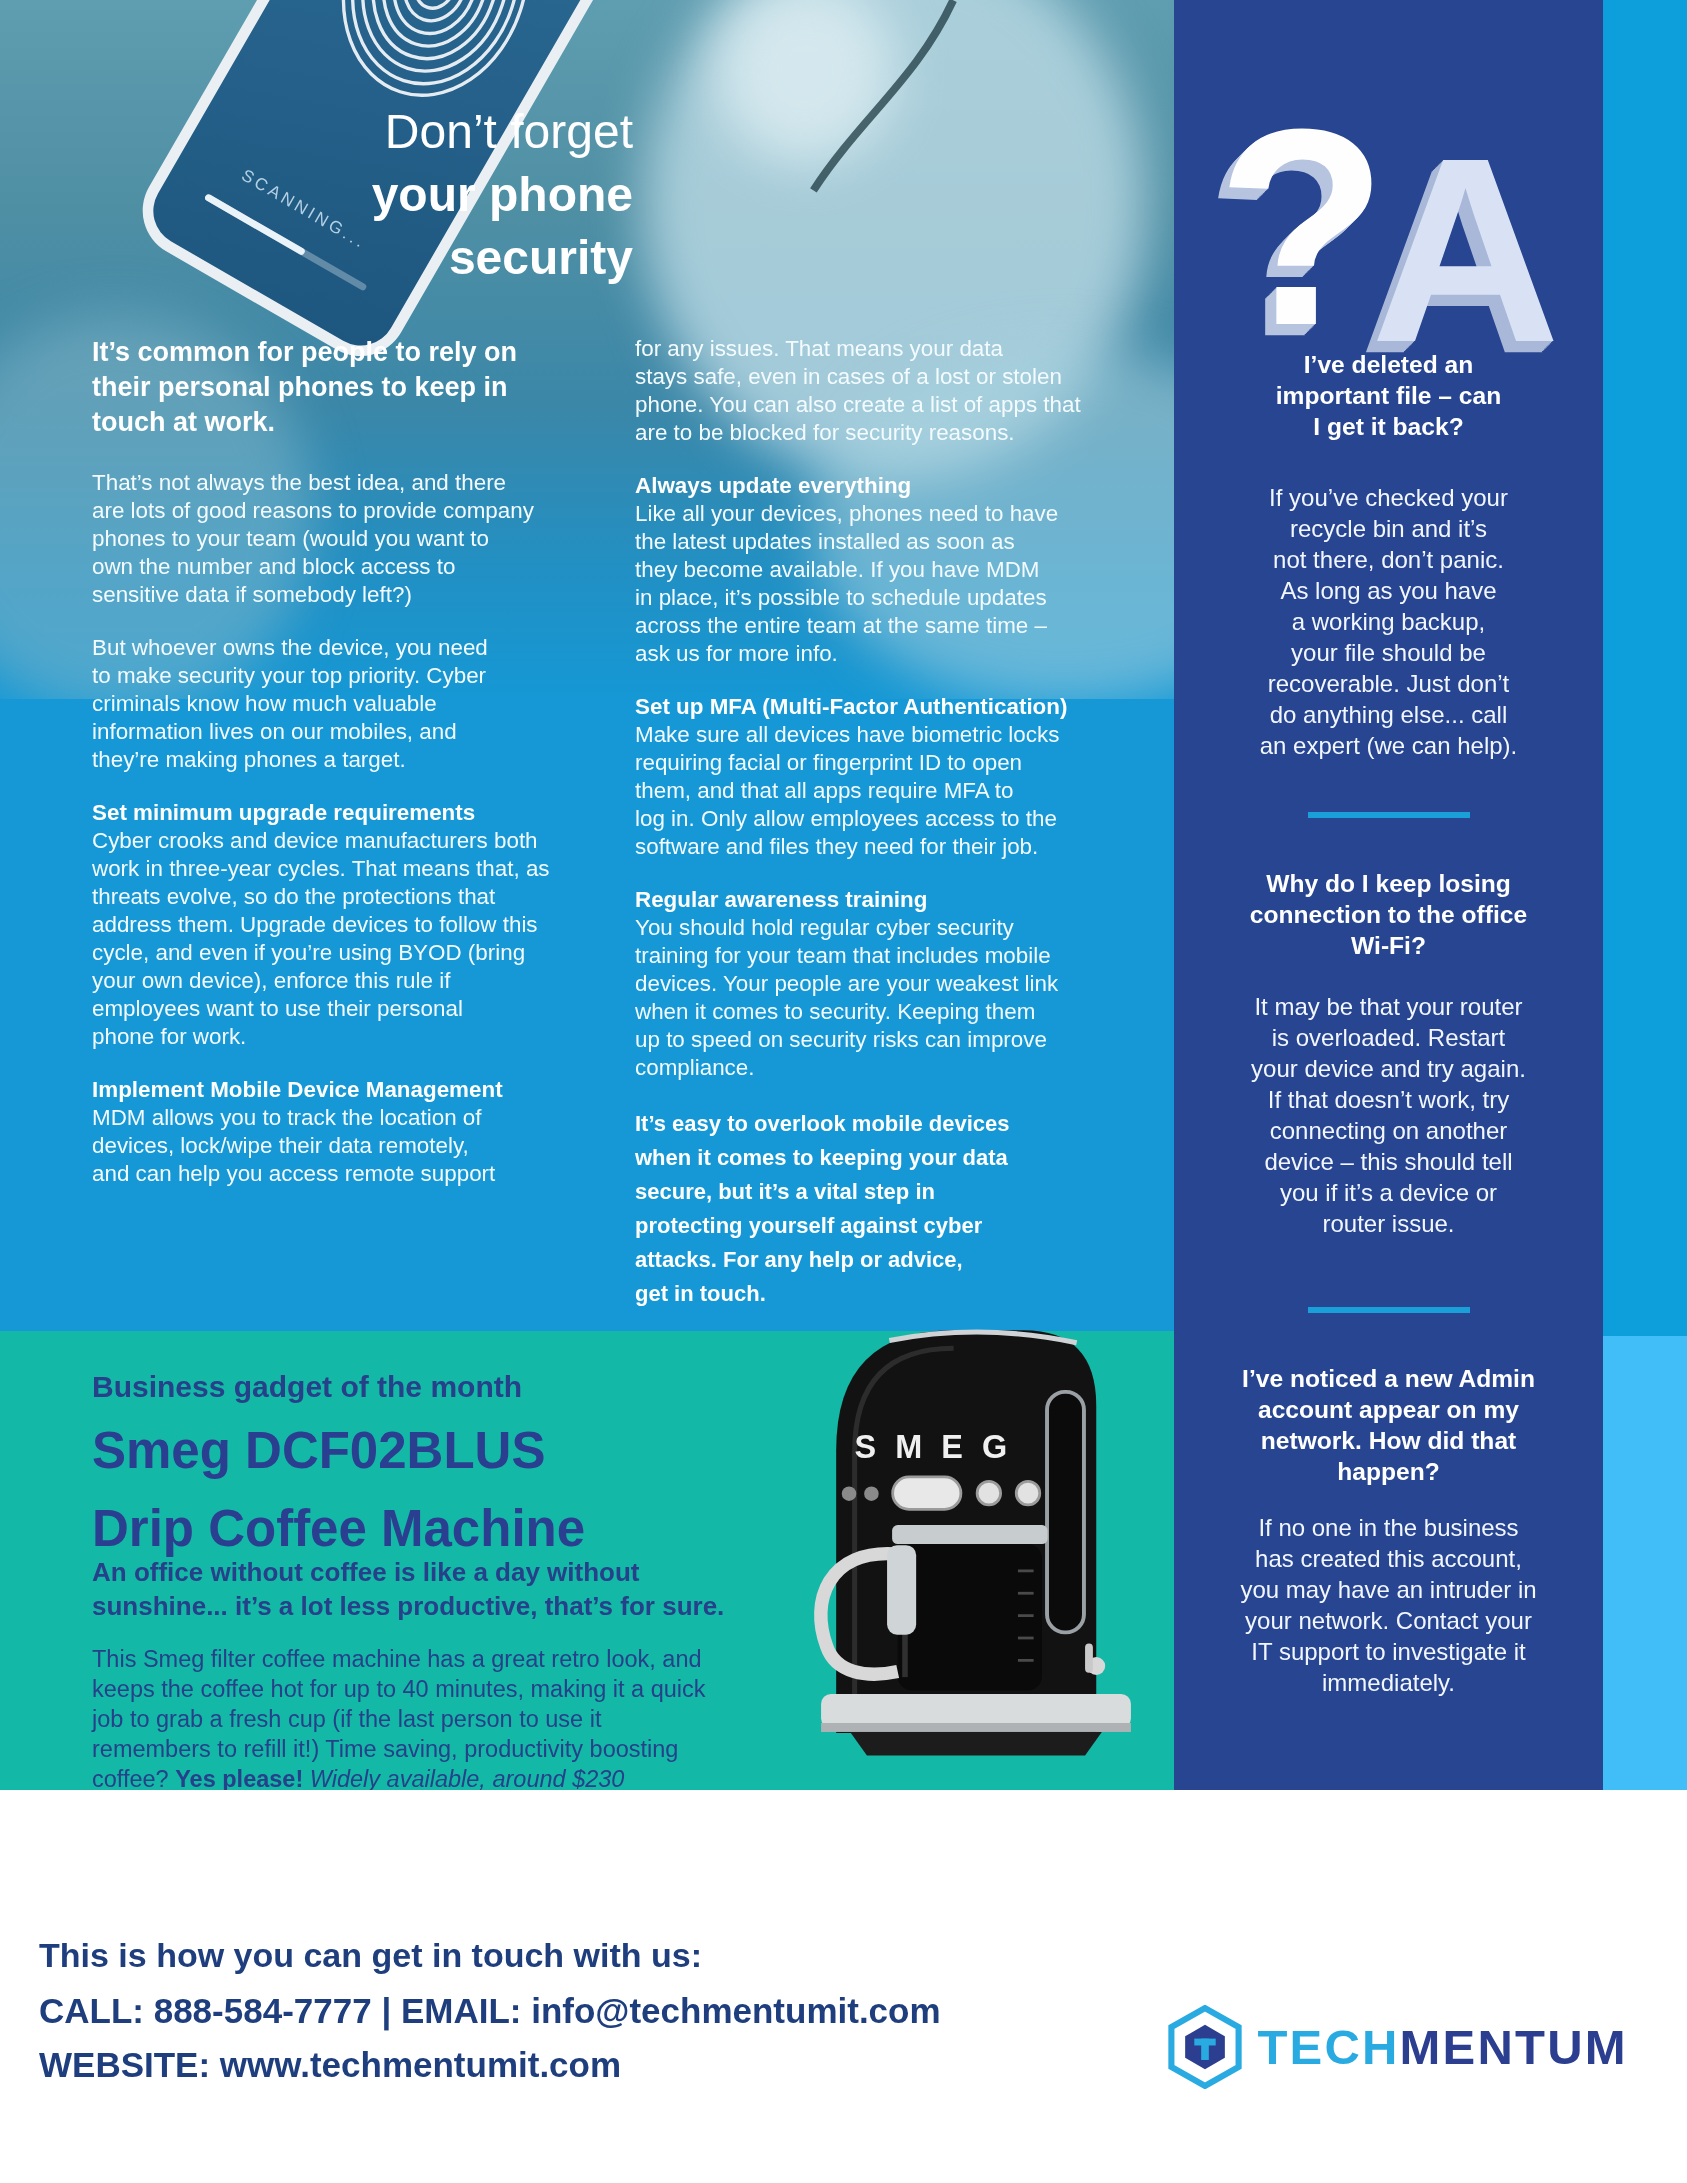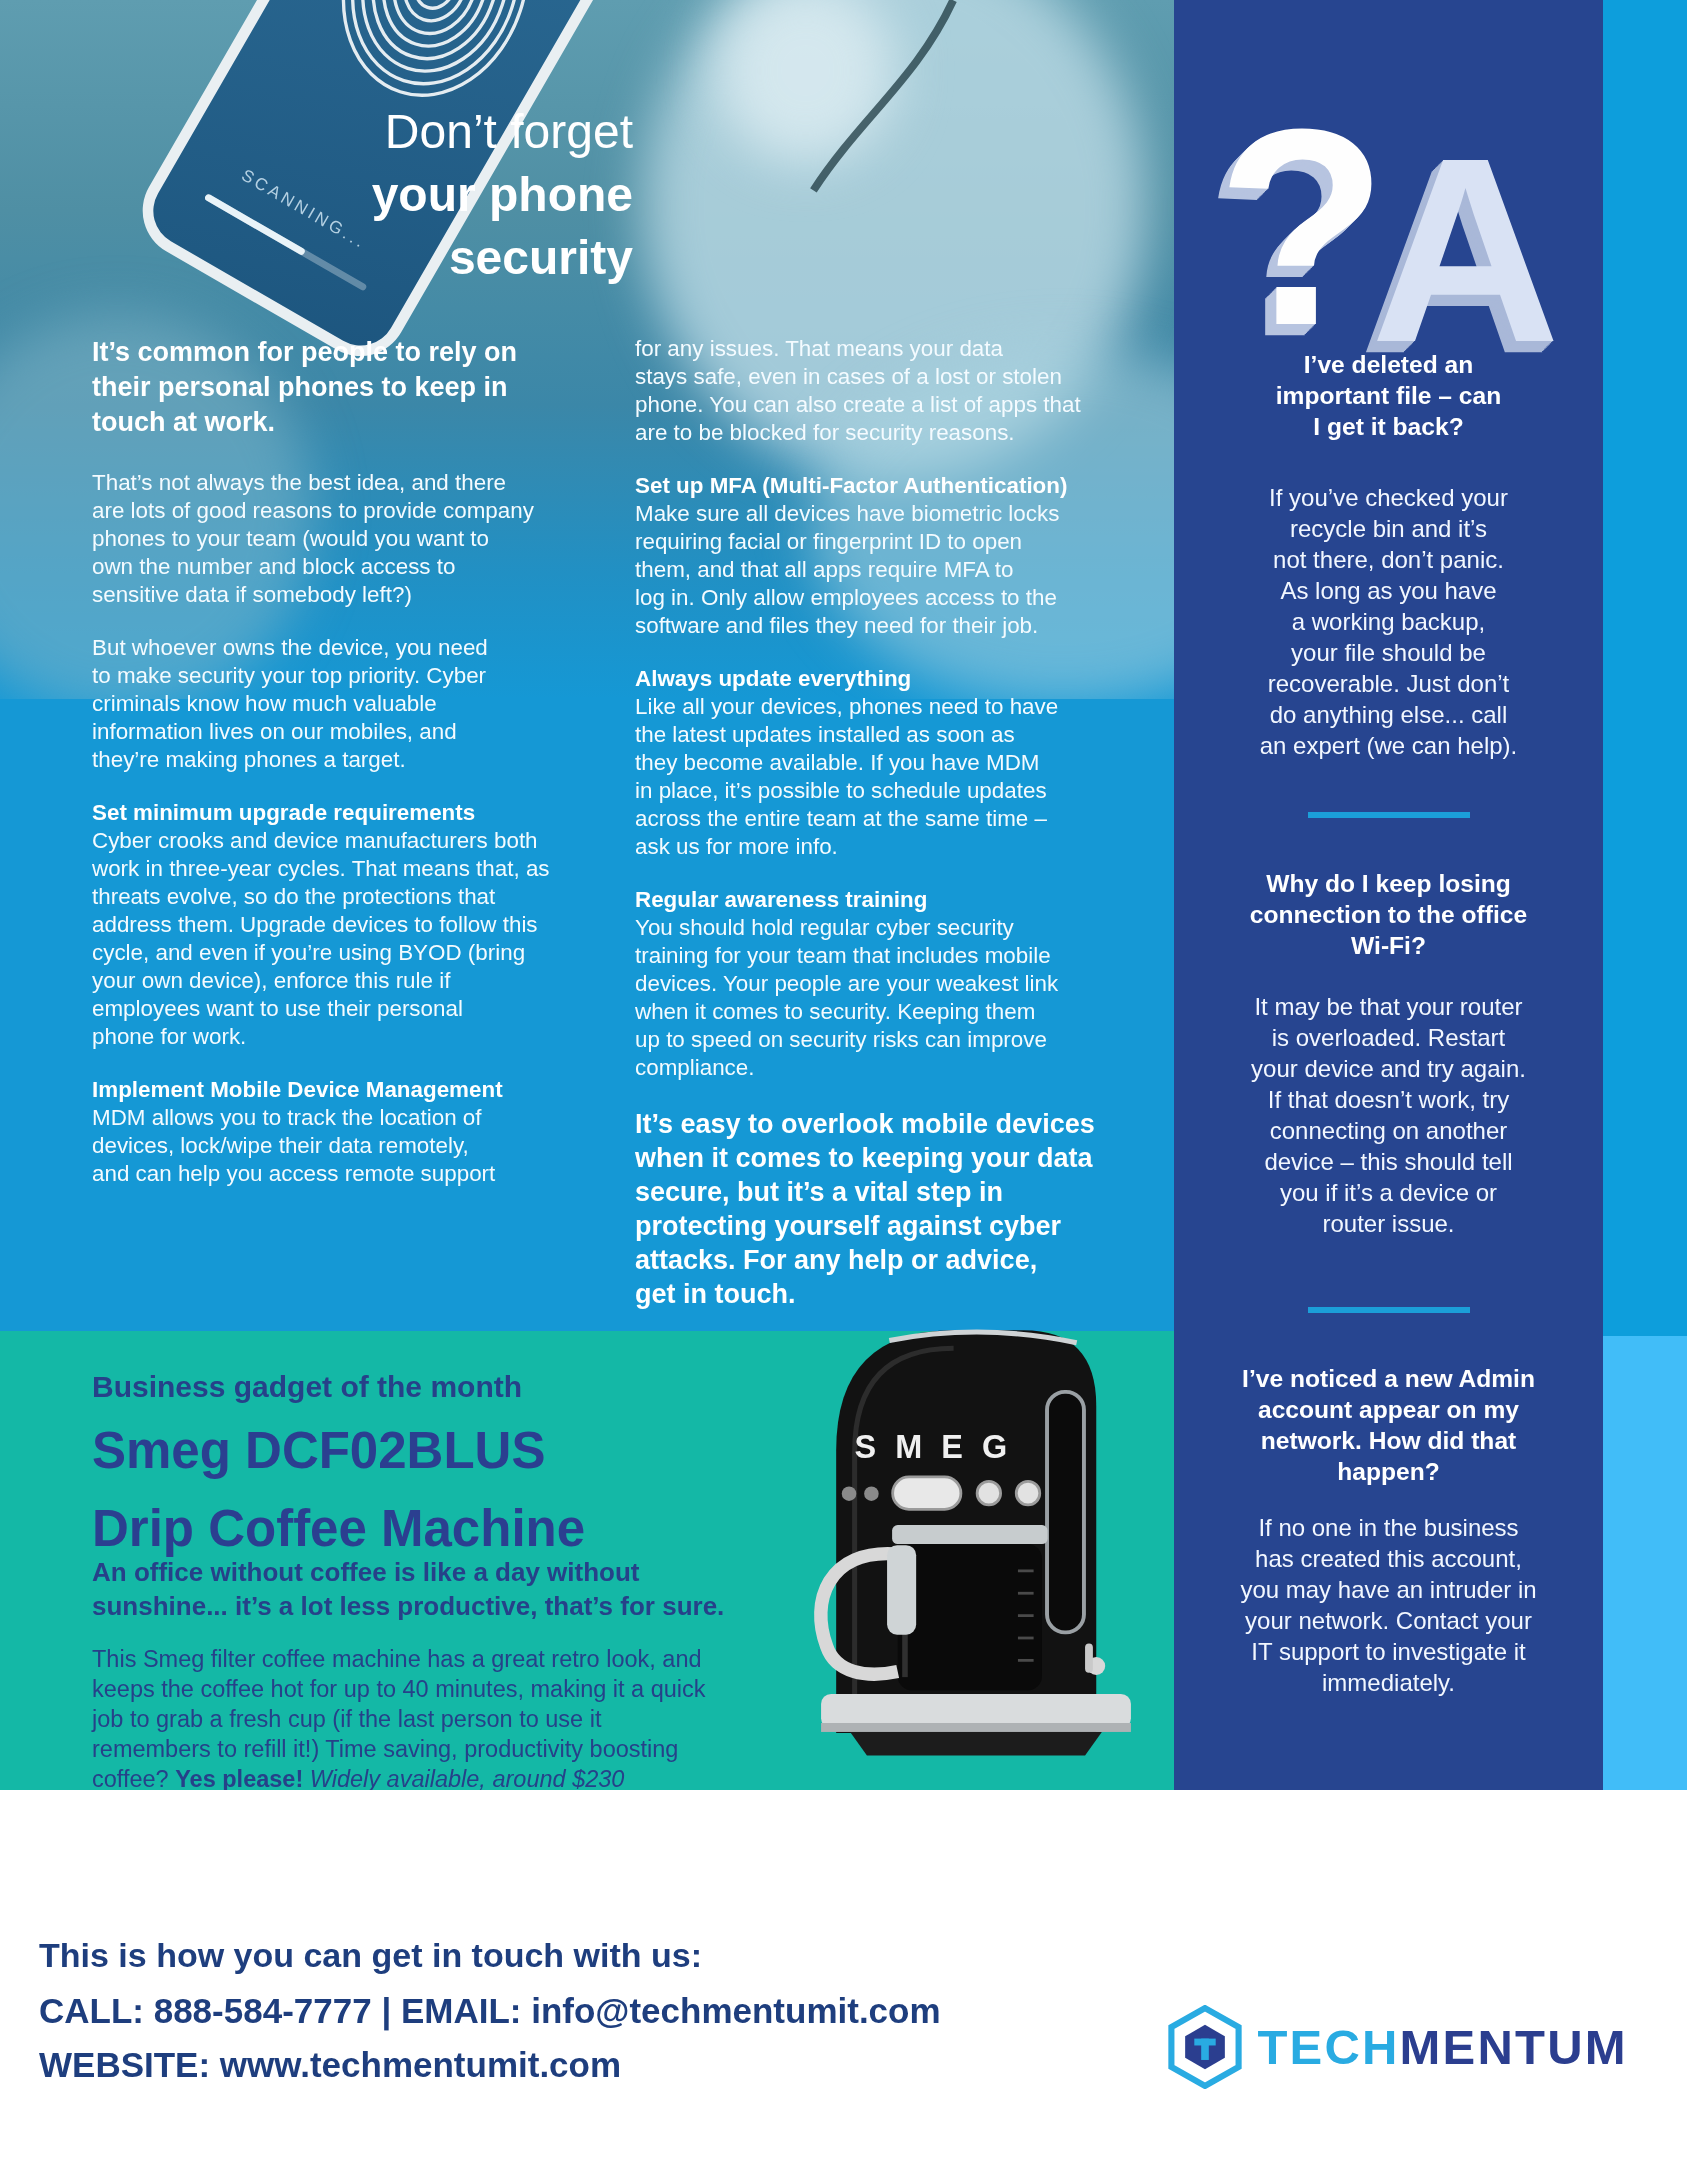--- a/index.html
+++ b/index.html
@@ -35,21 +35,21 @@
   .headline .l2,.headline .l3{font-weight:bold;}
 
   
   .preline{white-space:pre-line;}
   .col{position:absolute;top:335px;width:537px;color:#f4fbff;font-size:22.4px;line-height:28px;}
   .col-left{left:92px;}
   .col-mid{left:635px;}
   .col p{margin:0 0 25px 0;}
   .col .intro{font-weight:bold;font-size:27px;line-height:35px;color:#ffffff;margin-bottom:29px;}
   .col b{font-weight:bold;color:#ffffff;}
-  .col .closing{font-weight:bold;font-size:27px;line-height:34px;color:#ffffff;margin-top:24px;}
+  .col .closing{font-weight:bold;font-size:22px;line-height:34px;color:#ffffff;margin-top:24px;}
 
   
   .gadget{position:absolute;left:0;top:1331px;width:1380px;height:477px;background:#14b8a6;}
   .gadget-tail{position:absolute;left:185px;top:1808px;width:0;height:0;
                border-left:49px solid transparent;border-right:49px solid transparent;border-top:91px solid #45c1f8;}
   .gadget .label{position:absolute;left:92px;top:39px;font-size:30px;font-weight:bold;color:#264189;}
   .gadget .title{position:absolute;left:92px;top:81px;font-size:51px;line-height:78px;font-weight:bold;color:#2b3f90;}
   .gadget .gintro{position:absolute;left:92px;top:224px;font-size:26px;line-height:34px;font-weight:bold;color:#264189;}
   .gadget .gbody{position:absolute;left:92px;top:313px;font-size:23.5px;line-height:30px;color:#264189;}
   .gadget .gbody b{font-weight:bold;}
@@ -161,33 +161,33 @@
 <span>MDM allows you to track the location of
 devices, lock/wipe their data remotely,
 and can help you access remote support</span></p>
     </div>
 
     <div class="col col-mid">
       <p class="preline">for any issues. That means your data
 stays safe, even in cases of a lost or stolen
 phone. You can also create a list of apps that
 are to be blocked for security reasons.</p>
-      <p class="preline"><b>Set up MFA (Multi-Factor Authentication)</b>
-<span>Make sure all devices have biometric locks
-requiring facial or fingerprint ID to open
-them, and that all apps require MFA to
-log in. Only allow employees access to the
-software and files they need for their job.</span></p>
       <p class="preline"><b>Always update everything</b>
 <span>Like all your devices, phones need to have
 the latest updates installed as soon as
 they become available. If you have MDM
 in place, it’s possible to schedule updates
 across the entire team at the same time –
 ask us for more info.</span></p>
+      <p class="preline"><b>Set up MFA (Multi-Factor Authentication)</b>
+<span>Make sure all devices have biometric locks
+requiring facial or fingerprint ID to open
+them, and that all apps require MFA to
+log in. Only allow employees access to the
+software and files they need for their job.</span></p>
       <p class="preline"><b>Regular awareness training</b>
 <span>You should hold regular cyber security
 training for your team that includes mobile
 devices. Your people are your weakest link
 when it comes to security. Keeping them
 up to speed on security risks can improve
 compliance.</span></p>
       <p class="closing preline">It’s easy to overlook mobile devices
 when it comes to keeping your data
 secure, but it’s a vital step in

